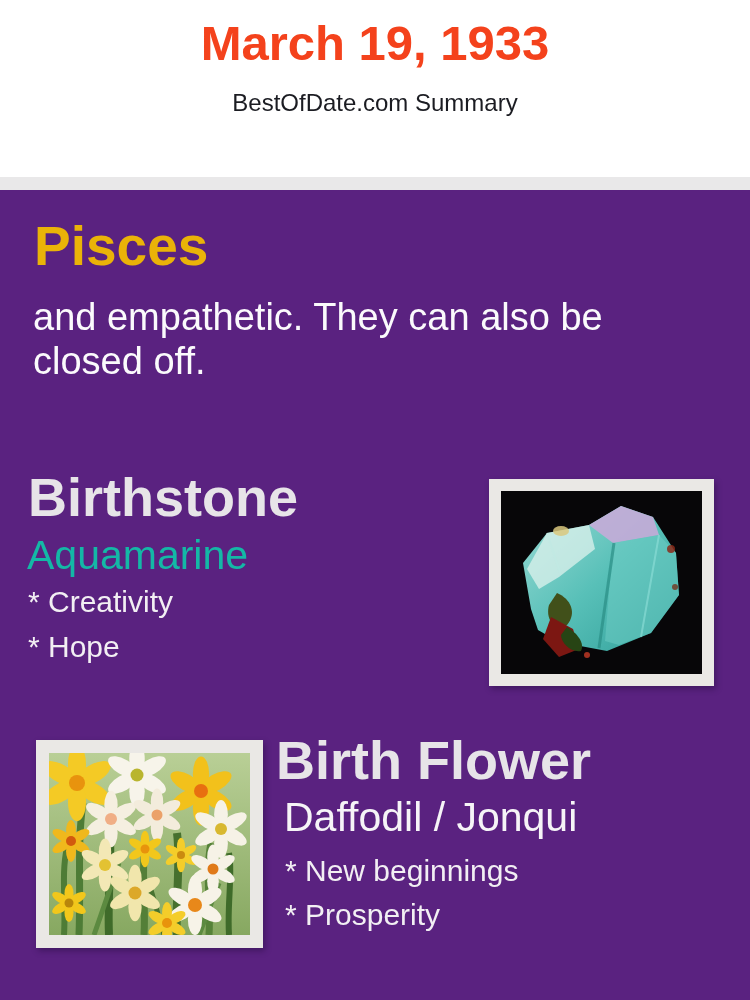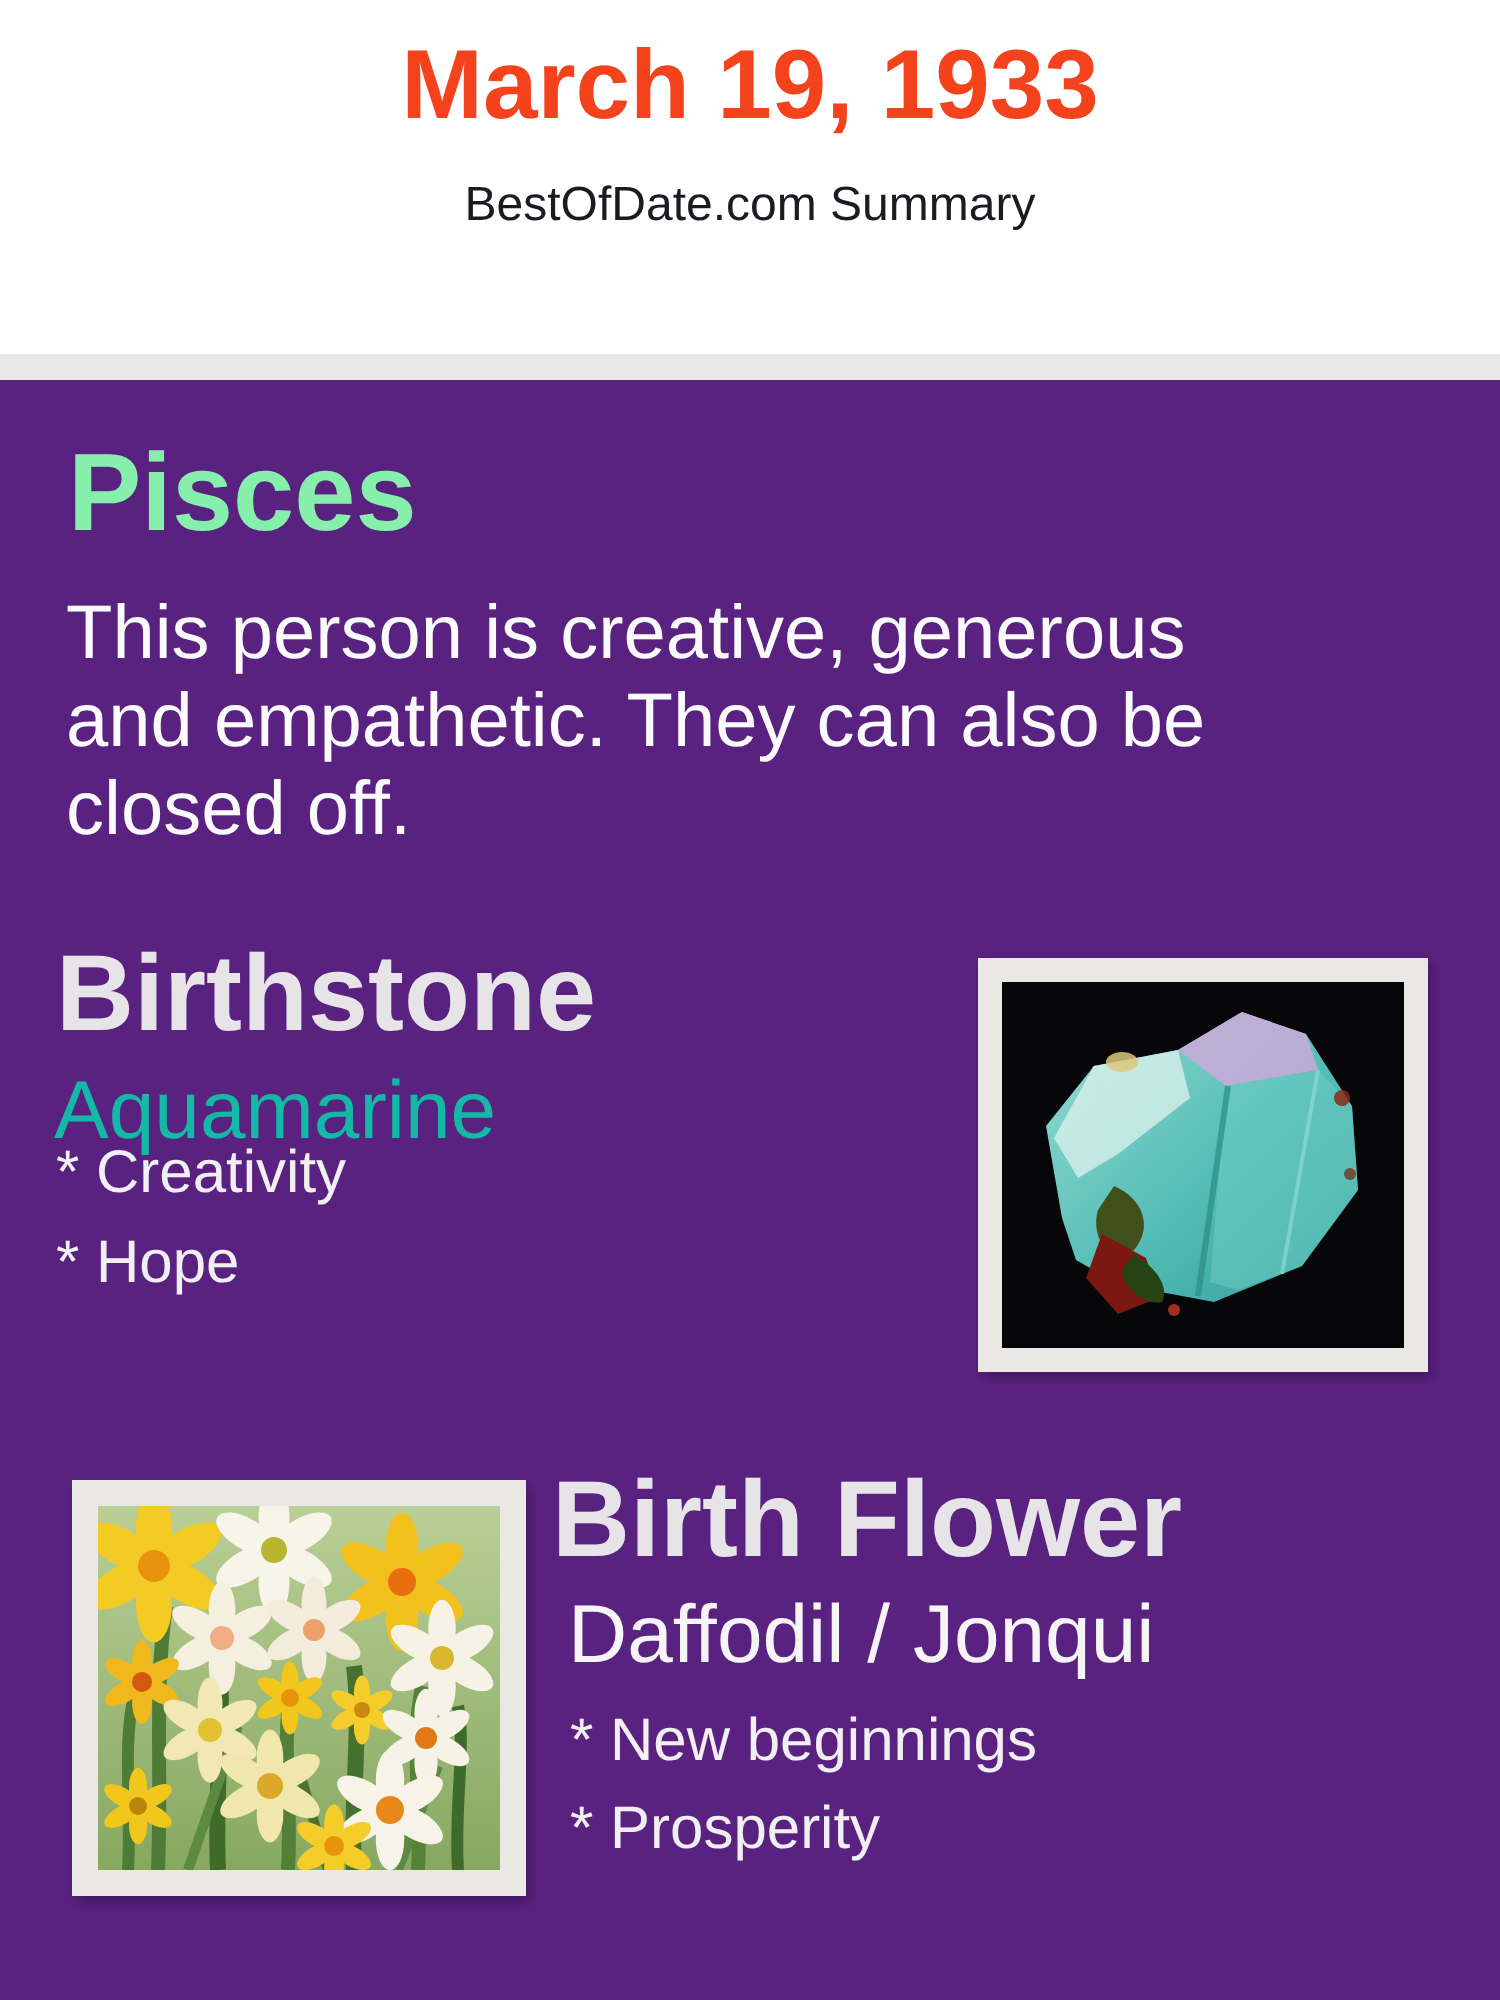--- a/index.html
+++ b/index.html
@@ -8,26 +8,26 @@
     font-family:"Liberation Sans","DejaVu Sans",sans-serif;
   }
   
   .header{position:absolute;top:0;left:0;width:750px;height:177px;background:#ffffff;text-align:center;}
   .date-title{margin:0;padding-top:15px;font-size:49px;line-height:56px;font-weight:700;color:#f4421c;}
   .site-line{margin-top:12px;font-size:24px;line-height:40px;font-weight:400;color:#1b1c22;}
   .born-line{margin-top:1px;font-size:29px;line-height:36px;font-weight:400;color:#4a5b6a;}
   .divider{position:absolute;top:177px;left:0;width:750px;height:13px;background:#e9e8e9;}
   
   .main{position:absolute;top:190px;left:0;width:750px;height:810px;background:#5a2280;}
-  .zodiac-heading{position:absolute;top:26px;left:34px;margin:0;font-size:55px;line-height:1.1;font-weight:700;color:#86efac;}
+  .zodiac-heading{position:absolute;top:26px;left:34px;margin:0;font-size:55px;line-height:1.1;font-weight:700;color:#eab308;}
   .zodiac-desc{position:absolute;top:105px;left:33px;font-size:38px;line-height:44px;font-weight:400;color:#fbfafc;white-space:nowrap;}
   .bs-heading{position:absolute;top:278px;left:28px;margin:0;font-size:54px;line-height:1.1;font-weight:700;color:#e7e4e8;}
   .bs-name{position:absolute;top:342px;left:27px;font-size:41px;line-height:1.15;font-weight:400;color:#14b8a6;}
   .traits{position:absolute;margin:0;padding:0;list-style:none;font-size:30px;font-weight:400;color:#f2eff3;}
-  .bs-traits{top:374px;left:28px;}
+  .bs-traits{top:389px;left:28px;}
   .bs-traits li{line-height:45px;}
   .bf-heading{position:absolute;top:541px;left:276px;margin:0;font-size:54px;line-height:1.1;font-weight:700;color:#e7e4e8;white-space:nowrap;}
   .bf-name{position:absolute;top:604px;left:284px;font-size:41px;line-height:1.15;font-weight:400;color:#f6f4f7;white-space:nowrap;}
   .bf-traits{top:659px;left:285px;}
   .bf-traits li{line-height:44px;}
   
   .photo{position:absolute;margin:0;box-sizing:border-box;background:#eae8e5;box-shadow:2px 3px 6px rgba(20,5,40,0.35);}
   .photo svg{display:block;width:100%;height:100%;}
   .stone-photo{left:489px;top:289px;width:225px;height:207px;padding:12px;}
   .flower-photo{left:36px;top:550px;width:227px;height:208px;padding:13px;}
@@ -42,21 +42,20 @@
     <div class="site-line">BestOfDate.com Summary</div>
   </header>
 
   <div class="divider"></div>
 
   <main class="main">
 
     <h2 class="zodiac-heading">Pisces</h2>
 
     <div class="zodiac-desc">
-      <div>This person is creative, generous</div>
       <div>and empathetic. They can also be</div>
       <div>closed off.</div>
     </div>
 
     <h2 class="bs-heading">Birthstone</h2>
     <div class="bs-name">Aquamarine</div>
     <ul class="traits bs-traits">
       <li>* Creativity</li>
       <li>* Hope</li>
     </ul>

